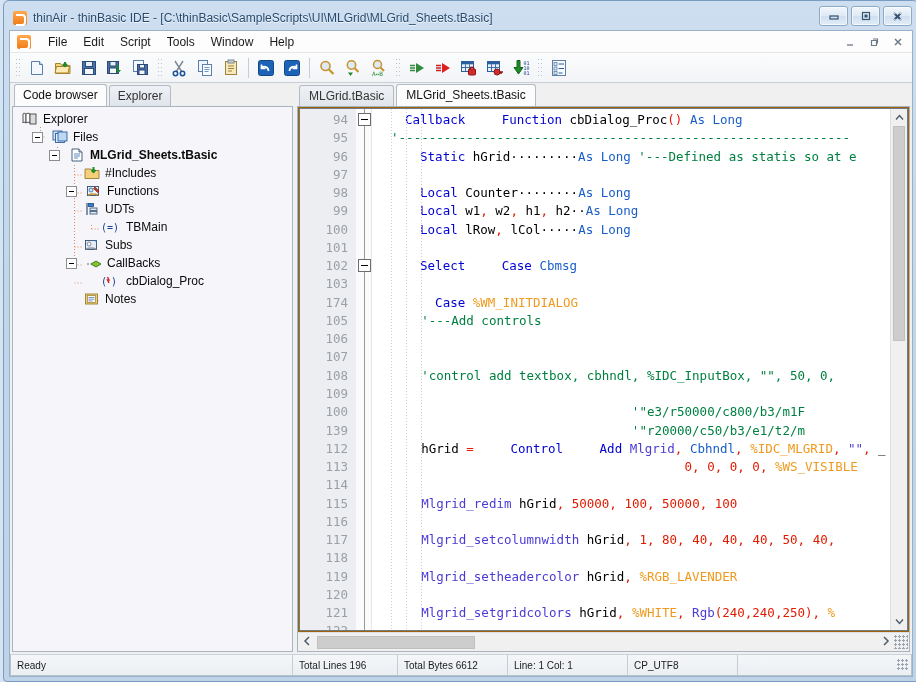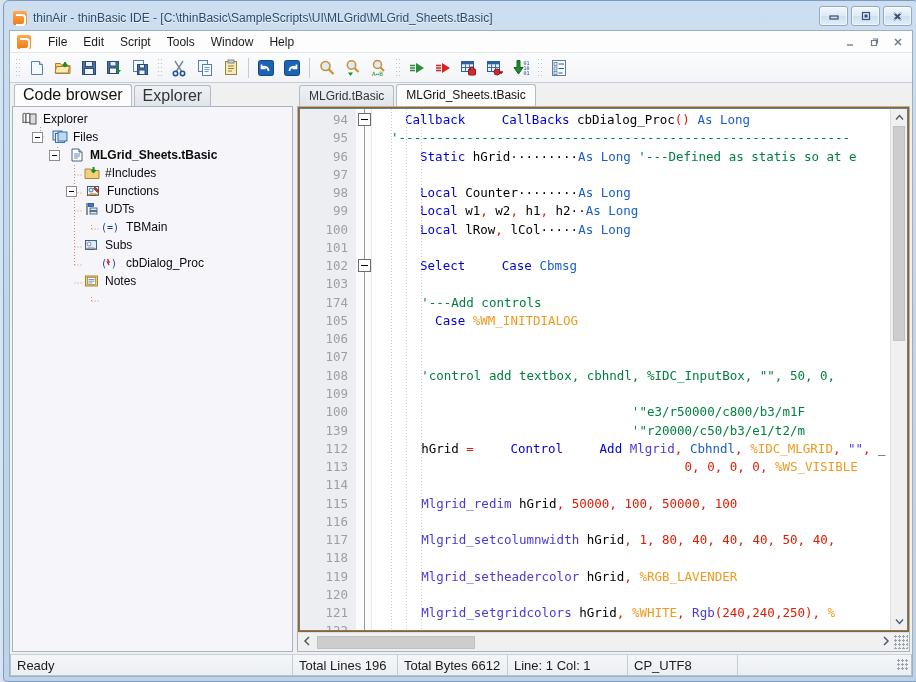--- a/index.html
+++ b/index.html
@@ -182,21 +182,21 @@
     padding: 2px 0 0 2px;
   }
   .tabstrip {
     height: 21px;
     flex:none;
     display: flex;
     align-items: flex-end;
     padding-left: 2px;
   }
   .tab {
-    font-size: 16px;
+    font-size: 12px;
     padding: 3px 8px 3px 8px;
     border: 1px solid #b3bcc6;
     border-bottom: none;
     border-radius: 3px 3px 0 0;
     background: linear-gradient(to bottom,#eef1f5,#e0e5ec);
     color: #333;
     margin-right: 2px;
     line-height: 14px;
   }
   .tab.active {
@@ -396,21 +396,21 @@
 
   
   .statusbar {
     height: 22px;
     flex: none;
     background: linear-gradient(to bottom,#f4f6f8,#eceff2);
     border: 1px solid #b9c3cd;
     border-top: 1px solid #c9d2db;
     display: flex;
     align-items: center;
-    font-size: 13px;
+    font-size: 10px;
     color: #1b1b1b;
     margin-top: 2px;
   }
   .sbcell {
     padding: 0 6px;
     height: 100%;
     display: flex; align-items: center;
     border-right: 1px solid #c4ccd5;
     white-space: nowrap;
   }
@@ -752,20 +752,31 @@
               <svg width="16" height="14" viewBox="0 0 16 14">
                 <rect x="1.5" y="2.5" width="11" height="9" fill="#e6ecf3" stroke="#33516f" stroke-width="0.9"></rect>
                 <circle cx="5" cy="6" r="2" fill="#f0f4f9" stroke="#6b7b8c" stroke-width="0.8"></circle>
                 <path d="M10 2 l3 0 l0 3 z" fill="#2f6fb8"></path>
                 <path d="M2 11 q5 -2 10 0" stroke="#8c9aa8" stroke-width="1.4" fill="none"></path>
               </svg>
             </span>
             <span class="tree-label">Subs</span>
           </div>
 
+          <div class="tree-row" style="padding-left:51px">
+            <span class="expander"></span>
+            <span style="width:6px"></span>
+            <span class="t-icon">
+              <svg width="16" height="14" viewBox="0 0 16 14">
+                <path d="M1 8 h4" stroke="#5b6b7b" stroke-width="1.2" stroke-dasharray="2,1.5"></path>
+                <path d="M5 8 l5 -3 l5 3 l-5 3 z" fill="#7ec62c" stroke="#3f6d13" stroke-width="0.9"></path>
+              </svg>
+            </span>
+            <span class="tree-label">CallBacks</span>
+          </div>
 
           <div class="tree-row" style="padding-left:85px">
             <span class="t-icon">
               <svg width="18" height="14" viewBox="0 0 18 14">
                 <text x="1" y="11" font-size="10" fill="#1a3f8f" font-family="DejaVu Sans Mono, monospace">(</text>
                 <text x="11" y="11" font-size="10" fill="#1a3f8f" font-family="DejaVu Sans Mono, monospace">)</text>
                 <path d="M7.5 3 l1.5 3 h-1.5 l1.5 3" stroke="#cc2222" stroke-width="1.4" fill="none"></path>
               </svg>
             </span>
             <span style="width:4px"></span>
@@ -831,32 +842,32 @@
             <div class="fold-col" id="foldcol">
               <div class="fold-line"></div>
             <div class="fold-box" style="top: 4px;"></div>
                 <div class="fold-box" style="top: 150.24px;"></div>
               </div>
 
             <div class="code-pane" id="codepane">
                 <div class="idt" style="left: 19.05px;"></div>
                 <div class="idt" style="left: 34.1px;"></div>
                 <div class="idt" style="left: 49.15px;"></div>
-                <div class="cl"><span></span><span class="kw">Callback</span><span class="pl"> </span><span class="kw">CallBacks</span><span class="pl"> cbDialog_Proc</span><span class="op">()</span><span class="pl"> </span><span class="kw2">As</span><span class="pl"> </span><span class="kw2">Long</span></div>
+                <div class="cl"><span></span><span class="kw">Callback</span><span class="pl"> </span><span class="kw">Function</span><span class="pl"> cbDialog_Proc</span><span class="op">()</span><span class="pl"> </span><span class="kw2">As</span><span class="pl"> </span><span class="kw2">Long</span></div>
                 <div class="cl"><span>  </span><span class="cm">'------------------------------------------------------------</span></div>
                 <div class="cl"><span>  </span><span class="kw">Static</span><span class="pl"> hGrid·········</span><span class="kw2">As</span><span class="pl"> </span><span class="kw2">Long</span><span class="pl"> </span><span class="cm">'---Defined as statis so at e</span></div>
                 <div class="cl"><span>  </span></div>
                 <div class="cl"><span>  </span><span class="kw">Local</span><span class="pl"> Counter········</span><span class="kw2">As</span><span class="pl"> </span><span class="kw2">Long</span></div>
                 <div class="cl"><span>  </span><span class="kw">Local</span><span class="pl"> w1</span><span class="op">,</span><span class="pl"> w2</span><span class="op">,</span><span class="pl"> h1</span><span class="op">,</span><span class="pl"> h2··</span><span class="kw2">As</span><span class="pl"> </span><span class="kw2">Long</span></div>
                 <div class="cl"><span>  </span><span class="kw">Local</span><span class="pl"> lRow</span><span class="op">,</span><span class="pl"> lCol·····</span><span class="kw2">As</span><span class="pl"> </span><span class="kw2">Long</span></div>
                 <div class="cl"><span>  </span></div>
                 <div class="cl"><span>  </span><span class="kw">Select</span><span class="pl"> </span><span class="kw">Case</span><span class="kw2"> Cbmsg</span></div>
                 <div class="cl"><span>  </span></div>
+                <div class="cl"><span>    </span><span class="kw">Case</span><span class="pl"> </span><span class="const">%WM_INITDIALOG</span></div>
                 <div class="cl"><span>      </span><span class="cm">'---Add controls</span></div>
-                <div class="cl"><span>    </span><span class="kw">Case</span><span class="pl"> </span><span class="const">%WM_INITDIALOG</span></div>
                 <div class="cl"><span>      </span></div>
                 <div class="cl"><span>      </span></div>
                 <div class="cl"><span>      </span><span class="cm">'control add textbox, cbhndl, %IDC_InputBox, "", 50, 0,</span></div>
                 <div class="cl"><span>      </span></div>
                 <div class="cl"><span>      </span><span class="cm">                            '"e3/r50000/c800/b3/m1F</span></div>
                 <div class="cl"><span>      </span><span class="cm">                            '"r20000/c50/b3/e1/t2/m</span></div>
                 <div class="cl"><span>      </span><span class="pl">hGrid </span><span class="op">=</span><span class="pl"> </span><span class="kw">Control</span><span class="pl"> </span><span class="kw">Add</span><span class="pl"> </span><span class="fn">Mlgrid</span><span class="op">,</span><span class="kw2"> Cbhndl</span><span class="op">,</span><span class="pl"> </span><span class="const">%IDC_MLGRID</span><span class="op">,</span><span class="pl"> </span><span class="fn">""</span><span class="op">,</span><span class="pl"> _</span><span class="cm"> '</span></div>
                 <div class="cl"><span>      </span><span class="num">                                   0</span><span class="op">,</span><span class="num"> 0</span><span class="op">,</span><span class="num"> 0</span><span class="op">,</span><span class="num"> 0</span><span class="op">,</span><span class="pl"> </span><span class="const">%WS_VISIBLE</span></div>
                 <div class="cl"><span>      </span></div>
                 <div class="cl"><span>      </span><span class="fn">Mlgrid_redim</span><span class="pl"> hGrid</span><span class="op">,</span><span class="pl"> </span><span class="num">50000</span><span class="op">,</span><span class="pl"> </span><span class="num">100</span><span class="op">,</span><span class="pl"> </span><span class="num">50000</span><span class="op">,</span><span class="pl"> </span><span class="num">100</span></div>

